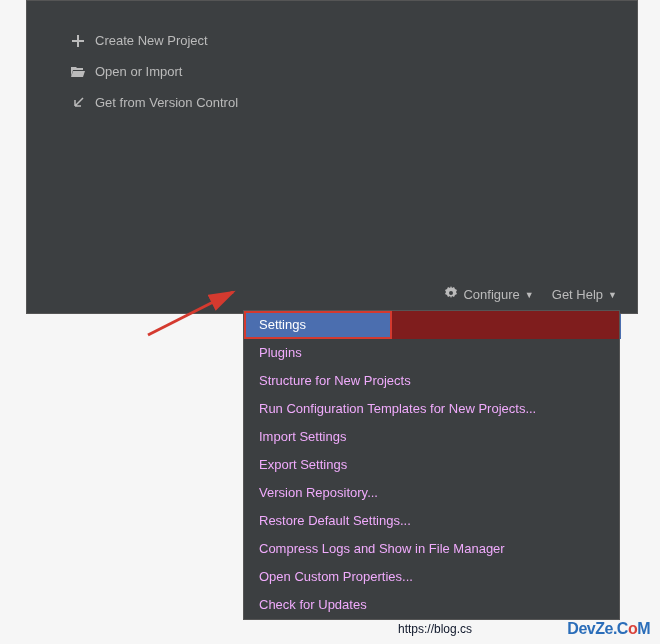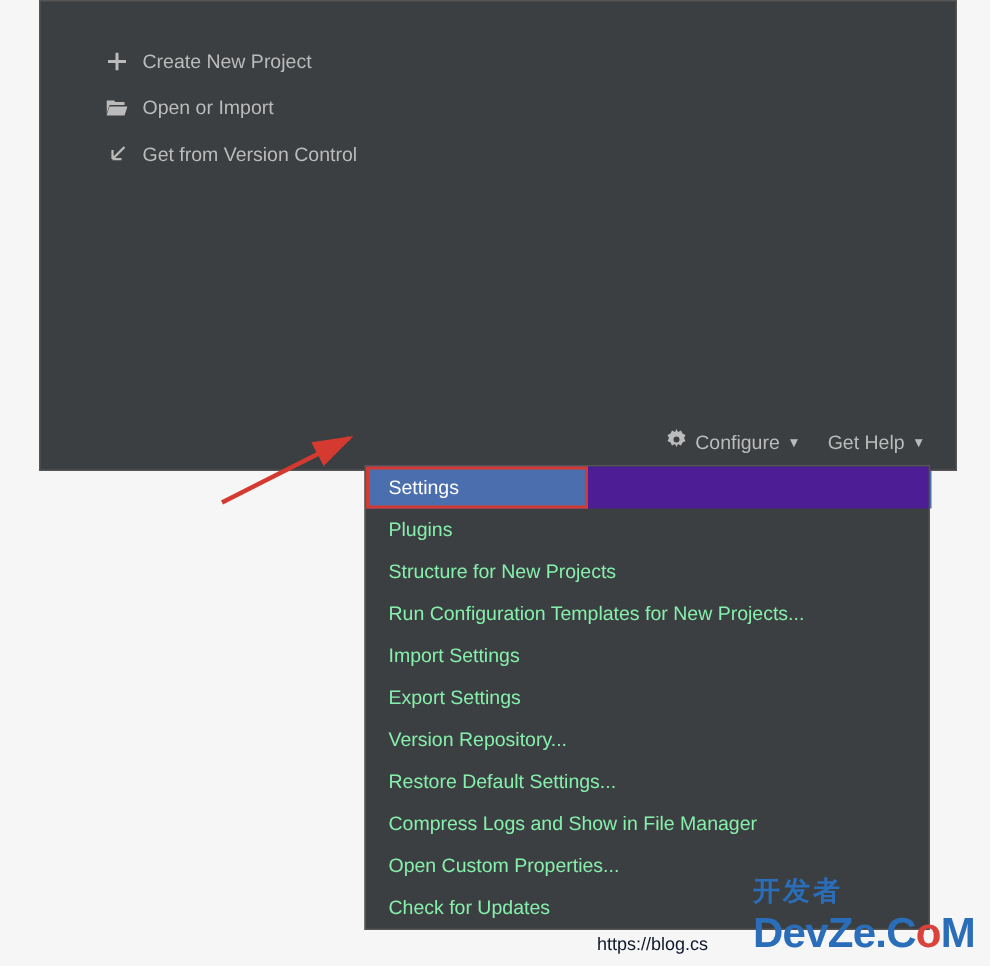--- a/index.html
+++ b/index.html
@@ -66,21 +66,21 @@
     .popup-menu {
       position: absolute;
       top: 310px;
       left: 243px;
       width: 377px;
       background: #3c3f41;
       border: 1px solid #555;
     }
     .menu-item {
       padding: 5px 15px;
-      color: #86efac;
+      color: #f0abfc;
       cursor: pointer;
       font-size: 13px;
       line-height: 18px;
     }
     .menu-item.selected {
       background: #4b6eaf;
       color: #ffffff;
       border: 2px solid #d43a2f;
       padding: 3px 13px;
       width: 148px;
@@ -91,21 +91,21 @@
       position: absolute;
       left: 146px;
       top: -2px;
       right: -231px;
       bottom: -2px;
       background: #4b6eaf;
       z-index: -1;
     }
     .selected-wrapper {
       display: flex;
-      background: #4c1d95;
+      background: #7f1d1d;
     }
     .red-arrow {
       position: absolute;
       top: 280px;
       left: 143px;
       pointer-events: none;
     }
     .status-url {
       position: absolute;
       bottom: 8px;
@@ -120,21 +120,21 @@
       font-family: Arial, sans-serif;
     }
     .wm-cn {
       color: #2a6db9;
       font-size: 18px;
       font-weight: bold;
       letter-spacing: 2px;
     }
     .wm-en {
       color: #2a6db9;
-      font-size: 28px;
+      font-size: 16px;
       font-weight: bold;
       letter-spacing: -0.5px;
     }
     .wm-en .o-red {
       color: #d9433b;
     }
   </style>
 </head>
 <body>
 
@@ -207,17 +207,16 @@
   <div class="menu-item"><span>Restore Default Settings...</span></div>
   <div class="menu-item"><span>Compress Logs and Show in File Manager</span></div>
   <div class="menu-item"><span>Open Custom Properties...</span></div>
   <div class="menu-item"><span>Check for Updates</span></div>
 
 </div>
 
 <div class="status-url">https://blog.cs</div>
 
 <div class="watermark">
-  <div class="wm-cn">开发者</div>
   <div class="wm-en">
     <span>DevZe.C</span><span class="o-red">o</span><span>M</span>
   </div>
 </div>
 
 </body></html>

